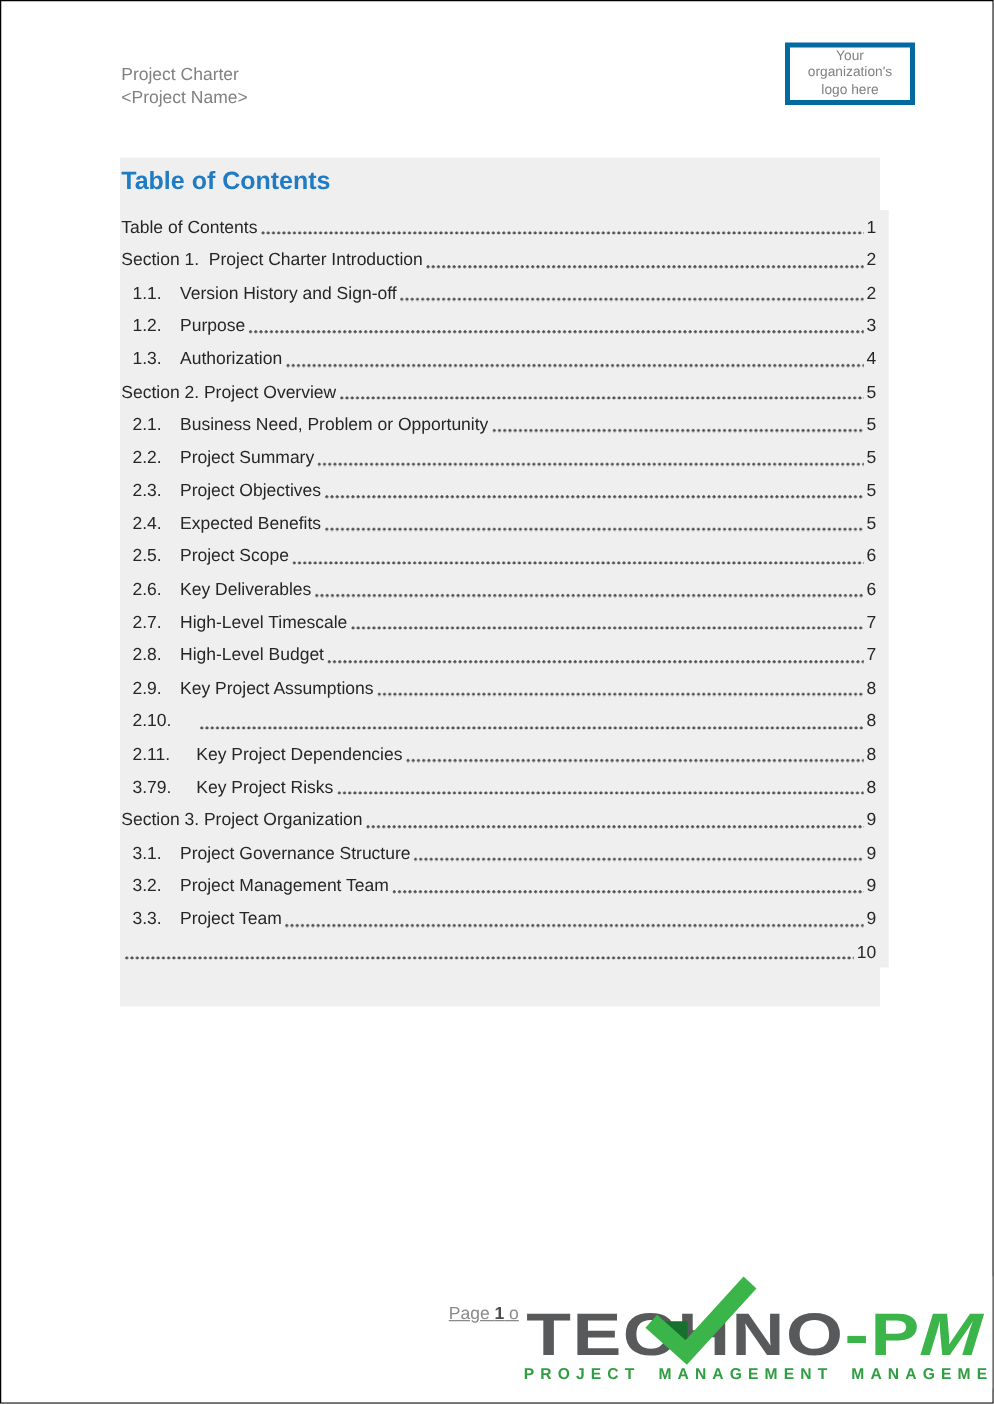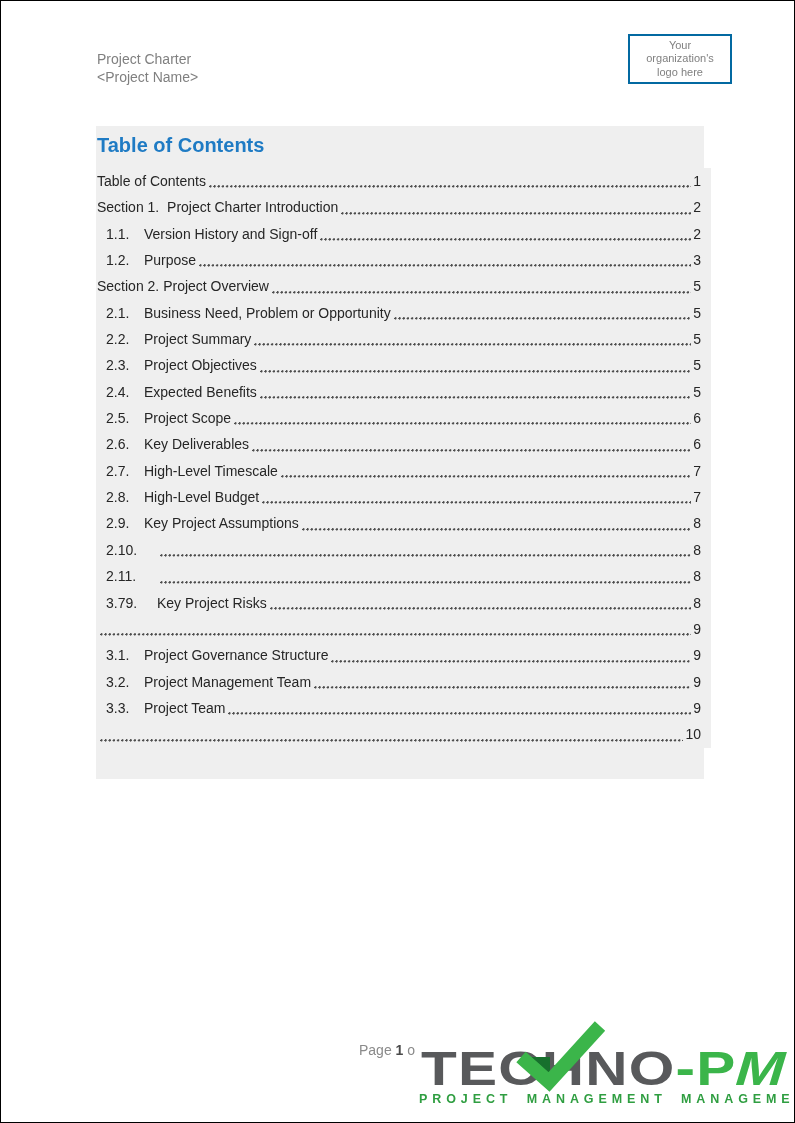--- a/index.html
+++ b/index.html
@@ -21,21 +21,21 @@
     font-family:"Liberation Sans",sans-serif;
     overflow:hidden;
   }
   
   .header-title{
     position:absolute;left:96px;top:49px;
     font-size:14px;line-height:18px;color:var(--muted-gray);
   }
   .logo-box{
     position:absolute;left:627px;top:33px;width:104px;height:50px;
-    border:2px solid #0369a1;
+    border:4px solid #0369a1;
     display:flex;flex-direction:column;justify-content:center;
     text-align:center;font-size:11px;line-height:13.5px;color:var(--muted-gray);
   }
   
   .toc-block{
     position:absolute;left:95px;top:125px;width:608px;
     background:var(--shade-gray);
     padding:0 0 31px 0;
   }
   .toc-title{
@@ -63,21 +63,21 @@
   .toc-leader{flex:1 1 auto;position:relative;min-width:8px;}
   .toc-leader::after{
     content:"";position:absolute;left:3px;right:2px;bottom:6px;height:3px;
     background-image:radial-gradient(circle at 1.4px 1.4px,#4d4d4d 1px,transparent 1.35px);
     background-size:4.2px 3px;background-repeat:repeat-x;
   }
   .toc-page{flex:0 0 auto;text-align:right;}
   
   .footer-pagenum{
     position:absolute;left:358px;top:1041px;
-    font-size:14px;color:#8a8a8a;white-space:pre;
+    font-size:14px;color:#8a8a8a;white-space:pre;text-decoration:underline;
   }
   .footer-pagenum .pg-num{font-weight:bold;color:#4a4a4a;}
   
   .brand{
     position:absolute;left:418px;top:1020px;width:375px;height:90px;
     background:#fff;
   }
   .brand-word{
     position:absolute;left:2px;top:24px;
     font-size:48px;font-weight:bold;line-height:1;
@@ -133,20 +133,26 @@
     <span class="toc-label">Version History and Sign-off</span>
     <span class="toc-leader"></span>
     <span class="toc-page">2</span>
   </div>
         <div class="toc-row lvl1">
     <span class="toc-num">1.2.</span>
     <span class="toc-label">Purpose</span>
     <span class="toc-leader"></span>
     <span class="toc-page">3</span>
   </div>
+        <div class="toc-row lvl1">
+    <span class="toc-num">1.3.</span>
+    <span class="toc-label">Authorization</span>
+    <span class="toc-leader"></span>
+    <span class="toc-page">4</span>
+  </div>
         <div class="toc-row lvl0">
 
     <span class="toc-label">Section 2. Project Overview</span>
     <span class="toc-leader"></span>
     <span class="toc-page">5</span>
   </div>
         <div class="toc-row lvl1">
     <span class="toc-num">2.1.</span>
     <span class="toc-label">Business Need, Problem or Opportunity</span>
     <span class="toc-leader"></span>
@@ -200,31 +206,33 @@
     <span class="toc-leader"></span>
     <span class="toc-page">8</span>
   </div>
         <div class="toc-row lvl1 wide">
     <span class="toc-num">2.10.</span>
     <span class="toc-leader"></span>
     <span class="toc-page">8</span>
   </div>
         <div class="toc-row lvl1 wide">
     <span class="toc-num">2.11.</span>
+    <span class="toc-label">Key Project Dependencies</span>
     <span class="toc-leader"></span>
     <span class="toc-page">8</span>
   </div>
         <div class="toc-row lvl1 wide">
     <span class="toc-num">3.79.</span>
     <span class="toc-label">Key Project Risks</span>
     <span class="toc-leader"></span>
     <span class="toc-page">8</span>
   </div>
         <div class="toc-row lvl0">
 
+    <span class="toc-label">Section 3. Project Organization</span>
     <span class="toc-leader"></span>
     <span class="toc-page">9</span>
   </div>
         <div class="toc-row lvl1">
     <span class="toc-num">3.1.</span>
     <span class="toc-label">Project Governance Structure</span>
     <span class="toc-leader"></span>
     <span class="toc-page">9</span>
   </div>
         <div class="toc-row lvl1">

